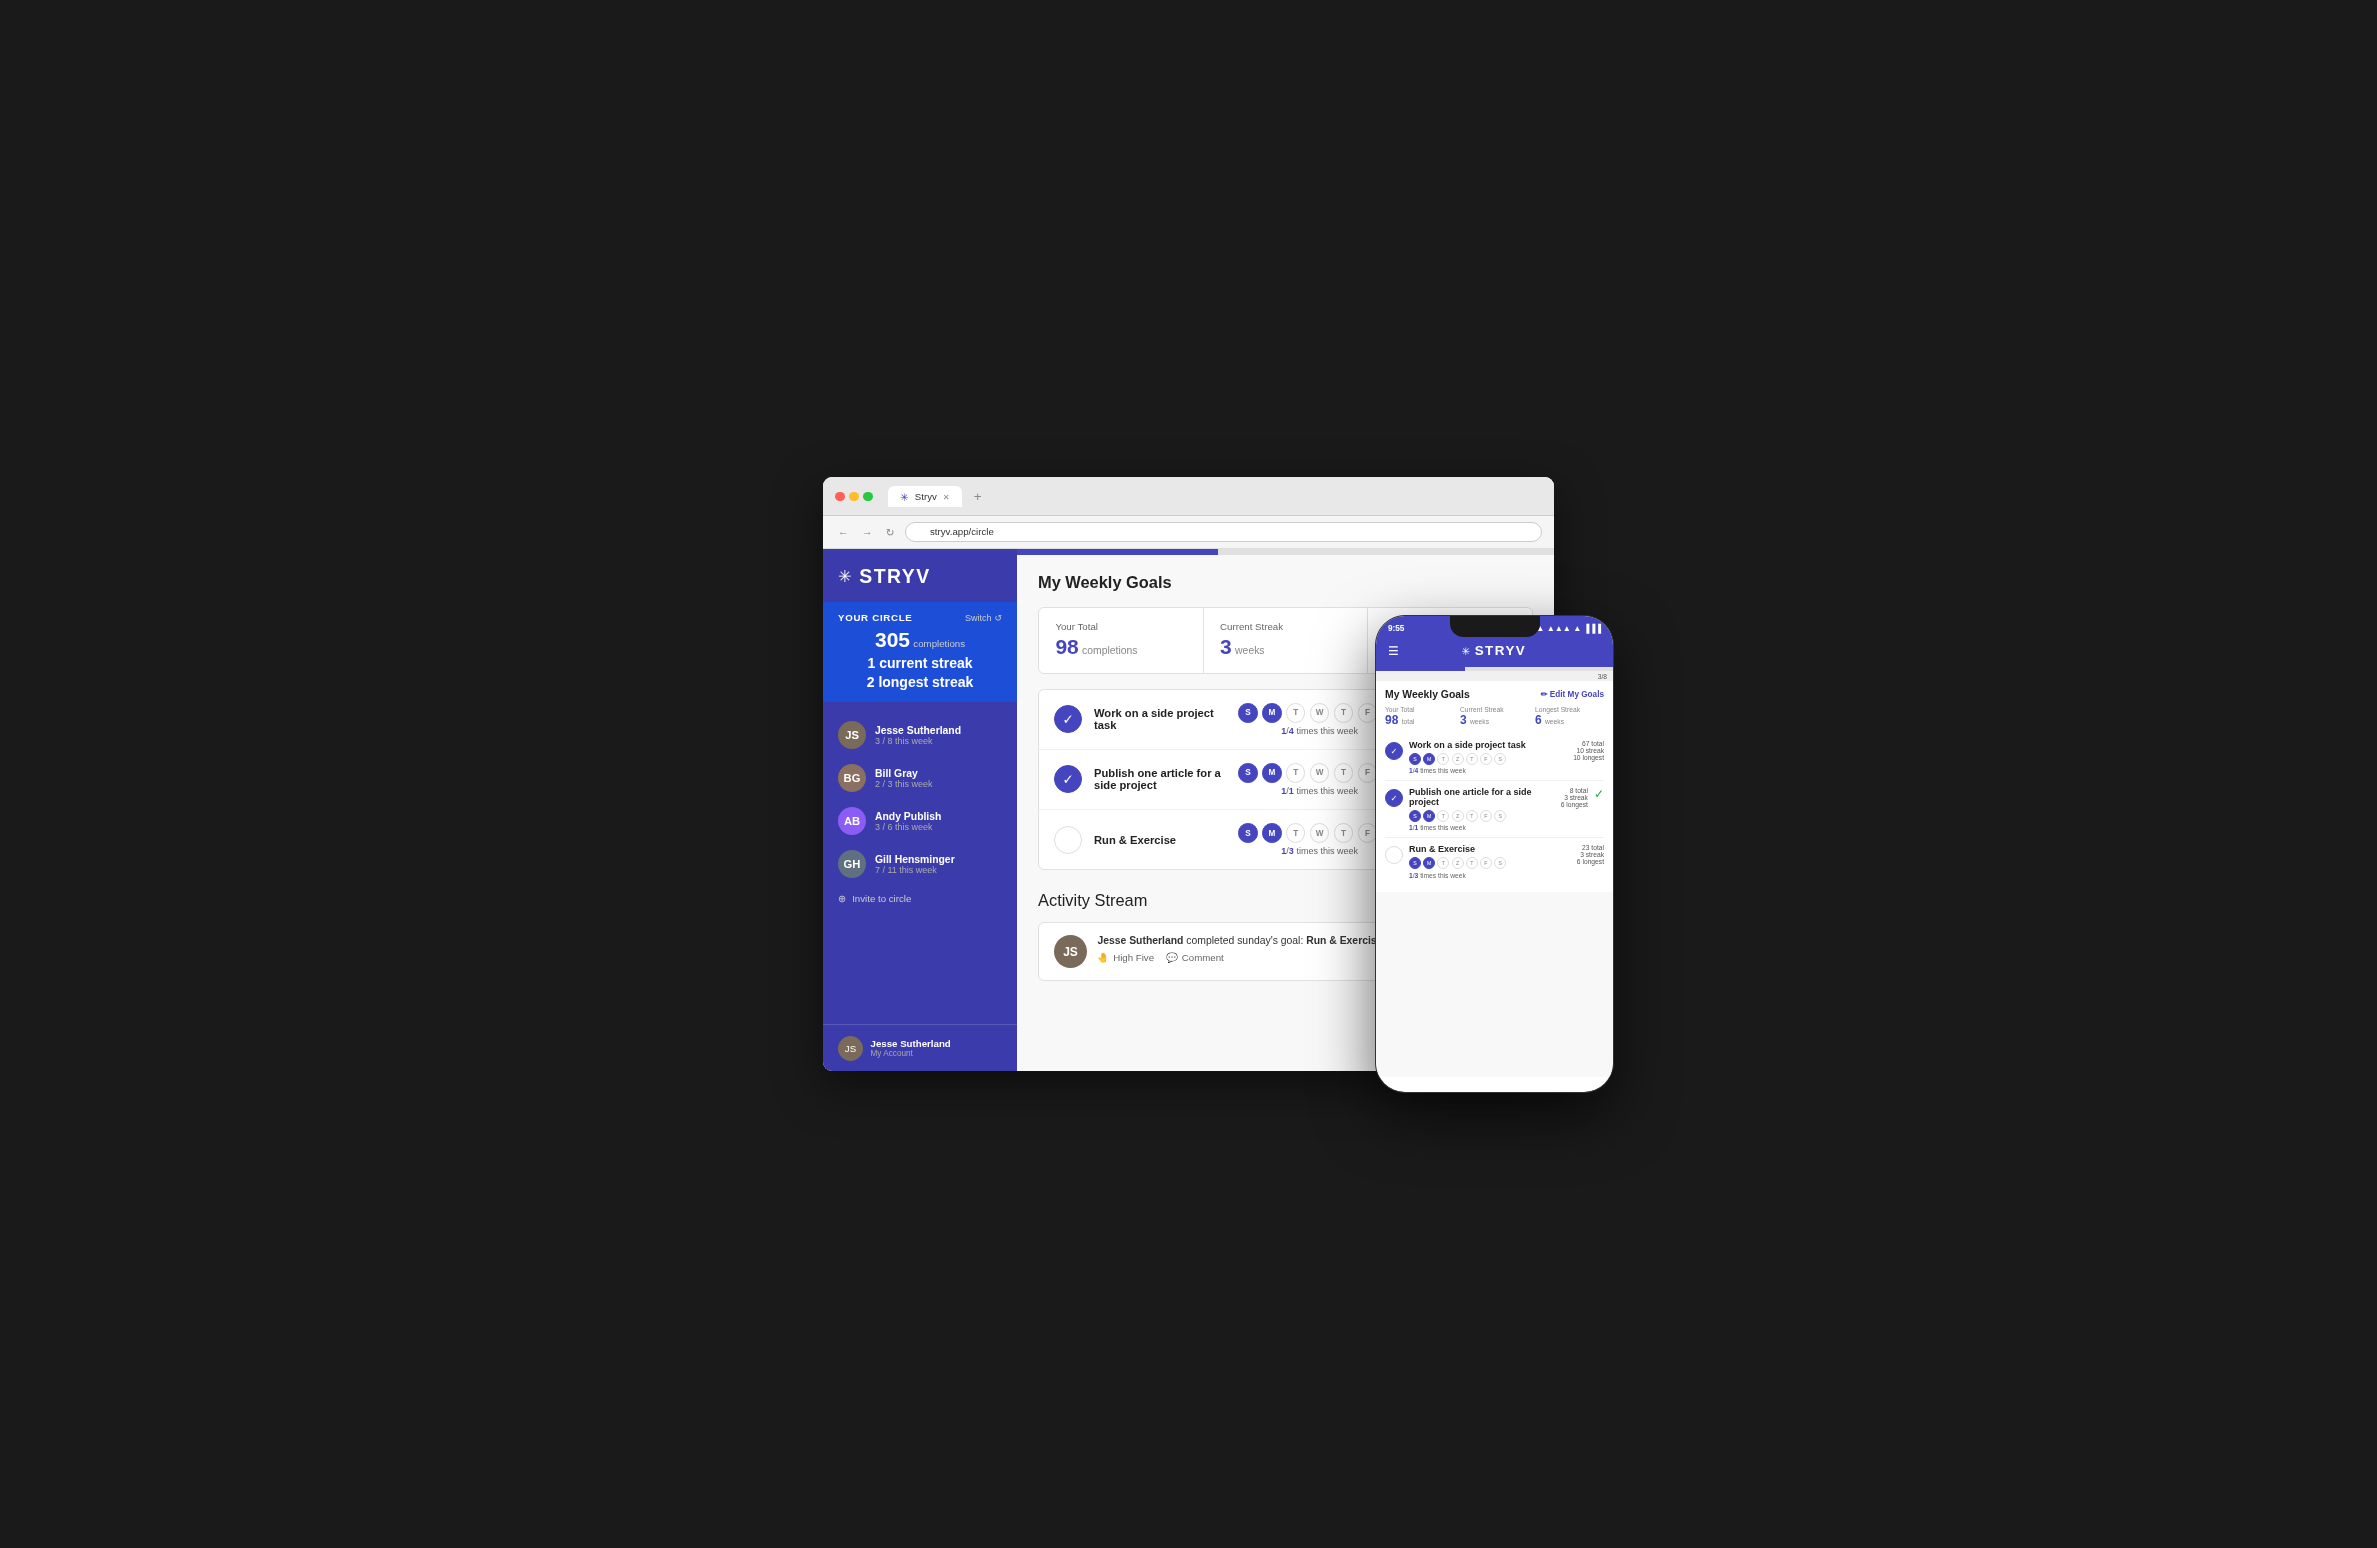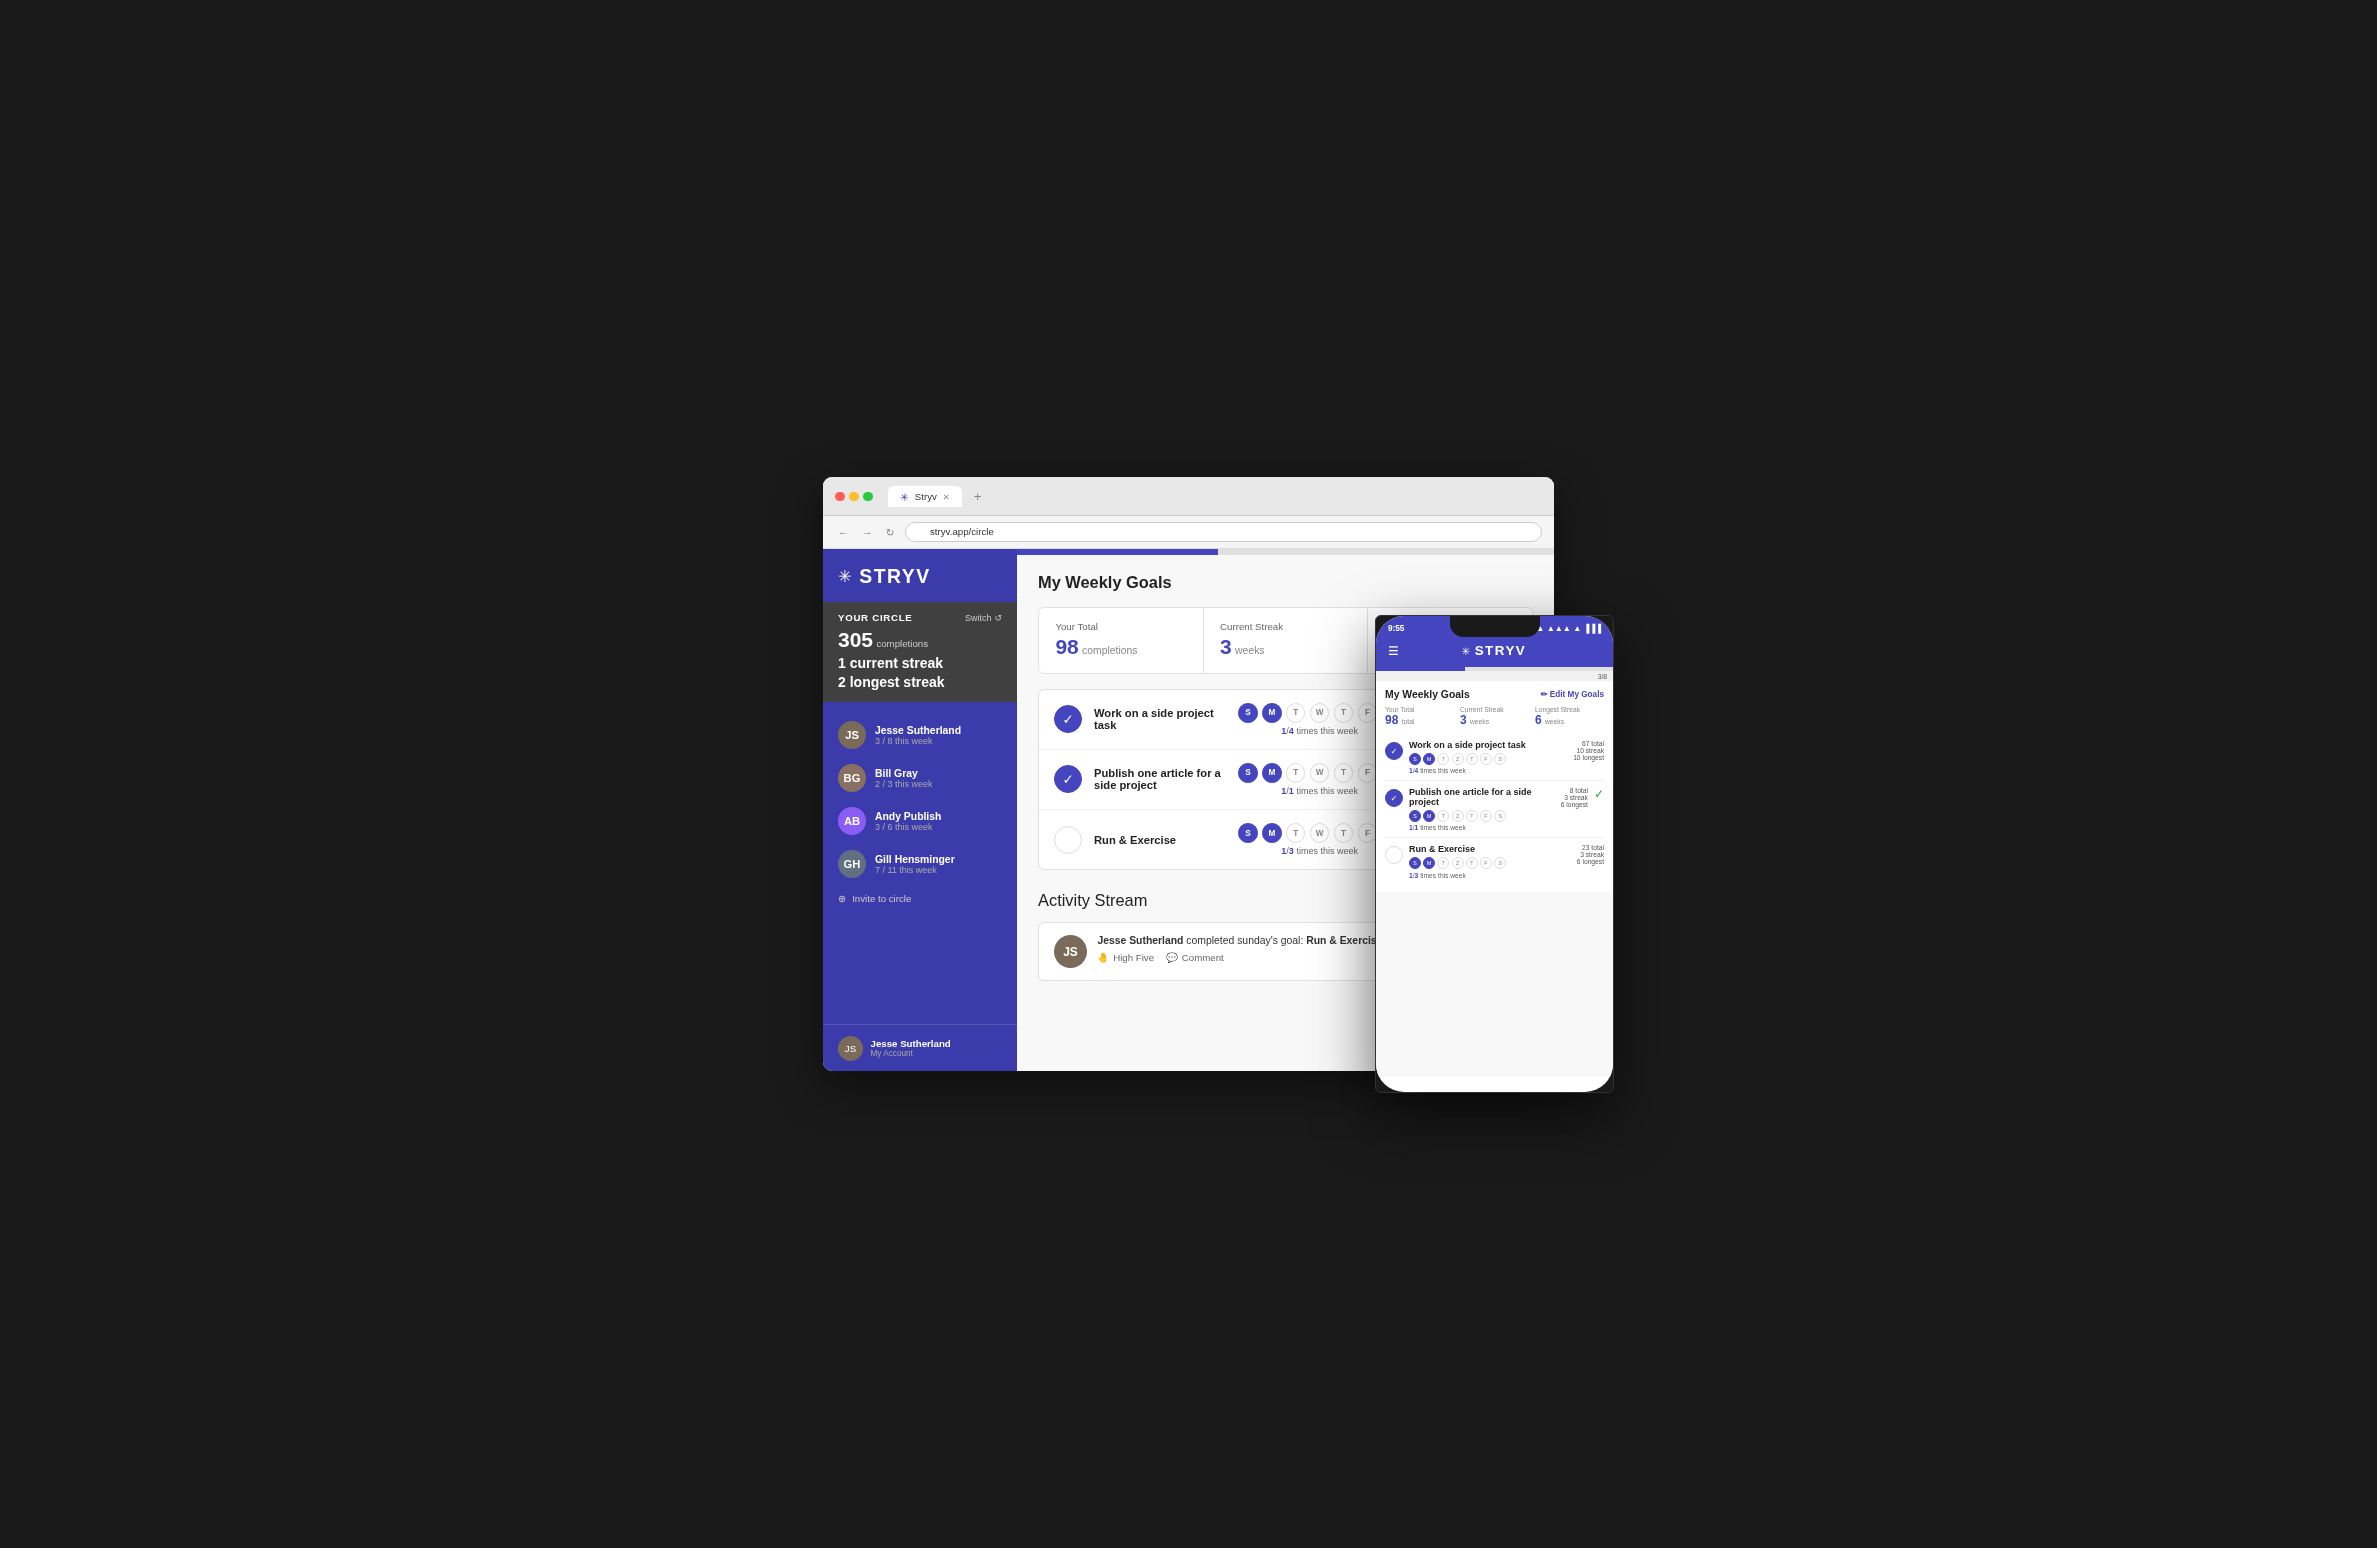--- a/index.html
+++ b/index.html
@@ -149,23 +149,24 @@
     }
 
     .logo-text {
       font-size: 19.4px;
       font-weight: 900;
       color: #fff;
       letter-spacing: 1.5px;
     }
 
     .sidebar-circle-section {
-      background: #404040;
+      background: #1d4ed8;
       padding: 10.4px 15px 12px;
       margin-bottom: 6px;
+      text-align: center;
     }
 
     .circle-header {
       display: flex;
       justify-content: space-between;
       align-items: center;
       margin-bottom: 4.5px;
     }
 
     .circle-title {
@@ -521,21 +522,21 @@
     }
 
     
     .phone-overlay {
       position: absolute;
       right: -60px;
       bottom: -22.4px;
       width: 239px;
       height: 478px;
       background: #1a1a1a;
-      border-radius: 6px;
+      border-radius: 30px;
       box-shadow: 0 22.4px 60px rgba(0,0,0,0.6);
       overflow: hidden;
       border: 1.5px solid #333;
     }
 
     .phone-notch {
       position: absolute;
       top: 0;
       left: 50%;
       transform: translateX(-50%);

